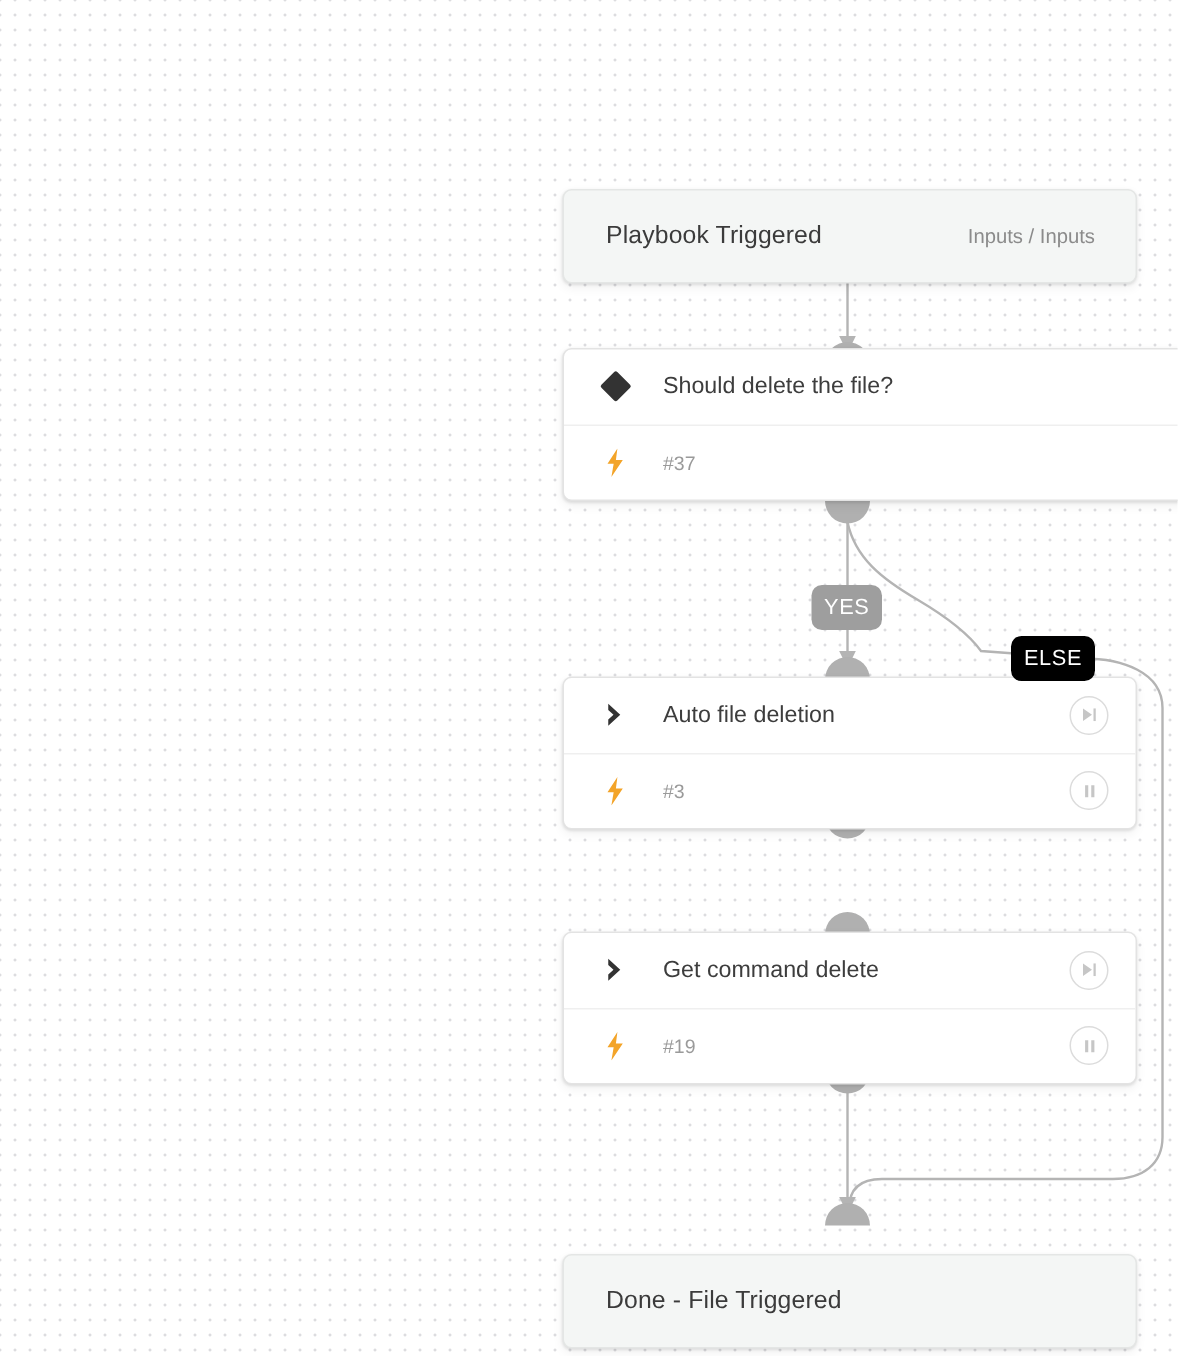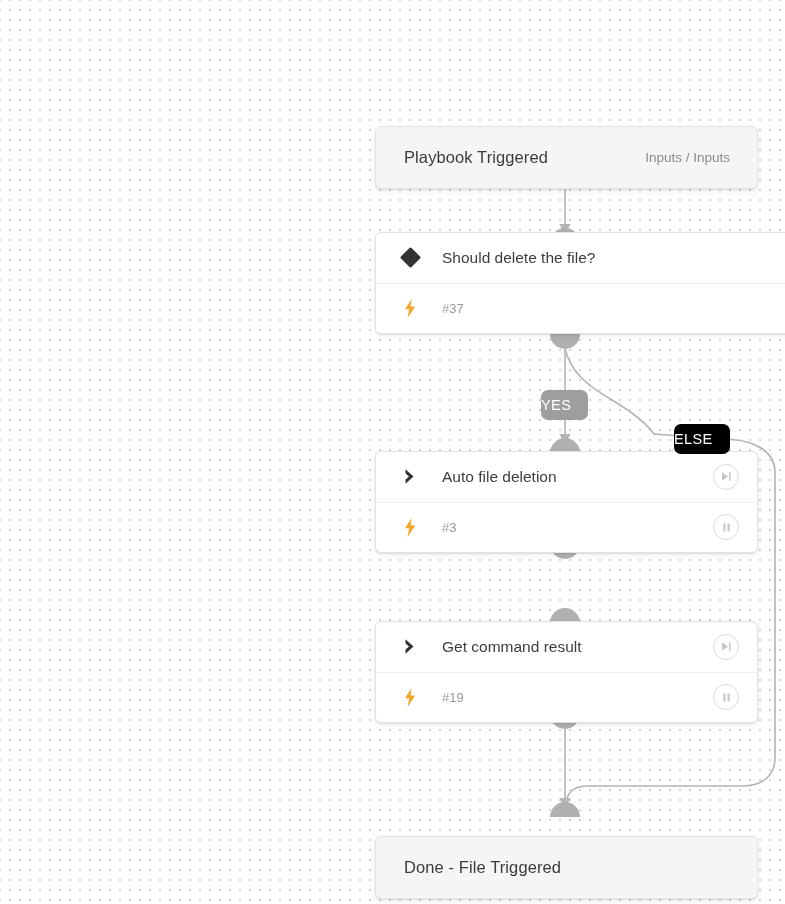--- a/index.html
+++ b/index.html
@@ -145,21 +145,21 @@
   }
   .port.bottom {
     border-radius: 0 0 15px 15px;
   }
 
   
   .badge {
     position: absolute;
     display: flex;
     align-items: center;
-    justify-content: flex-start;
+    justify-content: center;
     border-radius: 7px;
     font-size: 14.5px;
     color: #ffffff;
     letter-spacing: 0.4px;
     z-index: 5;
     box-sizing: border-box;
   }
   .badge.yes {
     background: #9e9e9e;
   }
@@ -279,21 +279,21 @@
     </div>
   </div>
 
   <div class="node task" style="left:375px; top:621px; width:383px; height:102px;">
     <div class="task-row top">
       <span class="task-icon">
         <svg width="15" height="17" viewBox="0 0 15 17" aria-hidden="true">
           <path d="M2.5 1.2 L10.5 8.5 L2.5 15.8 L2.5 11.6 L6 8.5 L2.5 5.4 Z" fill="#333333"></path>
         </svg>
       </span>
-      <span class="task-label">Get command result</span>
+      <span class="task-label">Get command delete</span>
       <span class="ctl">
         <svg width="11" height="11" viewBox="0 0 11 11" aria-hidden="true">
           <path d="M1 1.3 L7 5.5 L1 9.7 Z" fill="#c6c6c6"></path>
           <rect x="8" y="1.3" width="1.5" height="8.4" fill="#c6c6c6"></rect>
         </svg>
       </span>
     </div>
     <div class="task-row">
       <span class="task-icon bolt">
         <svg width="13" height="19" viewBox="0 0 13 19" aria-hidden="true">

